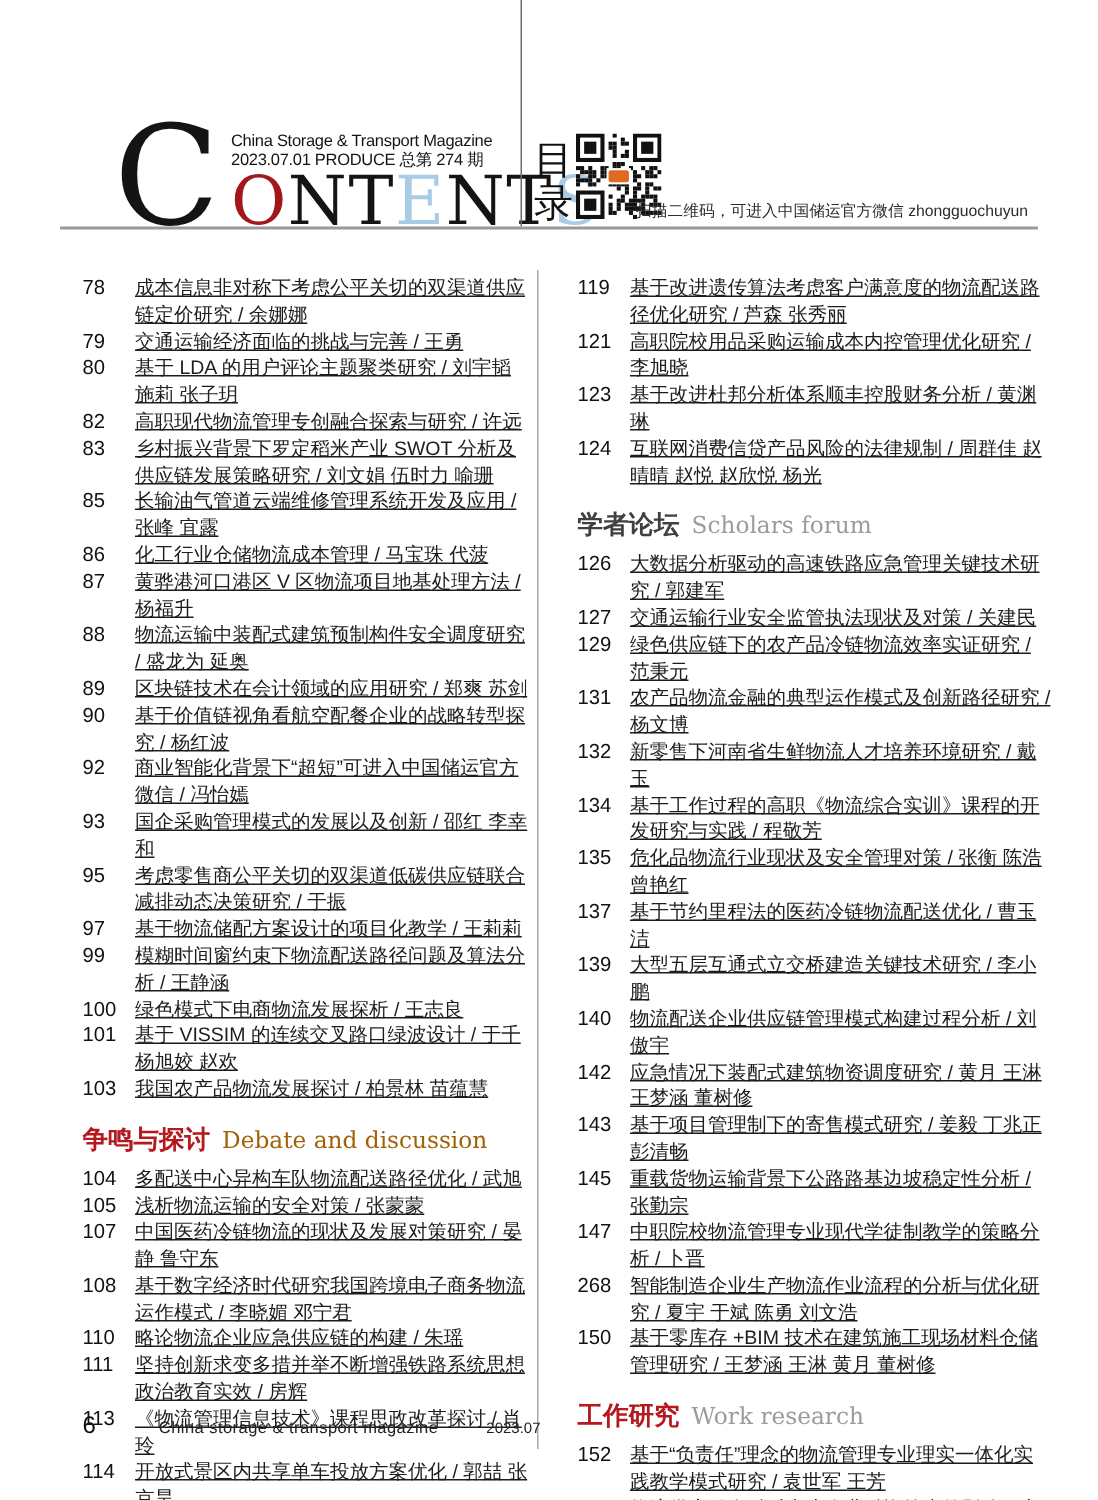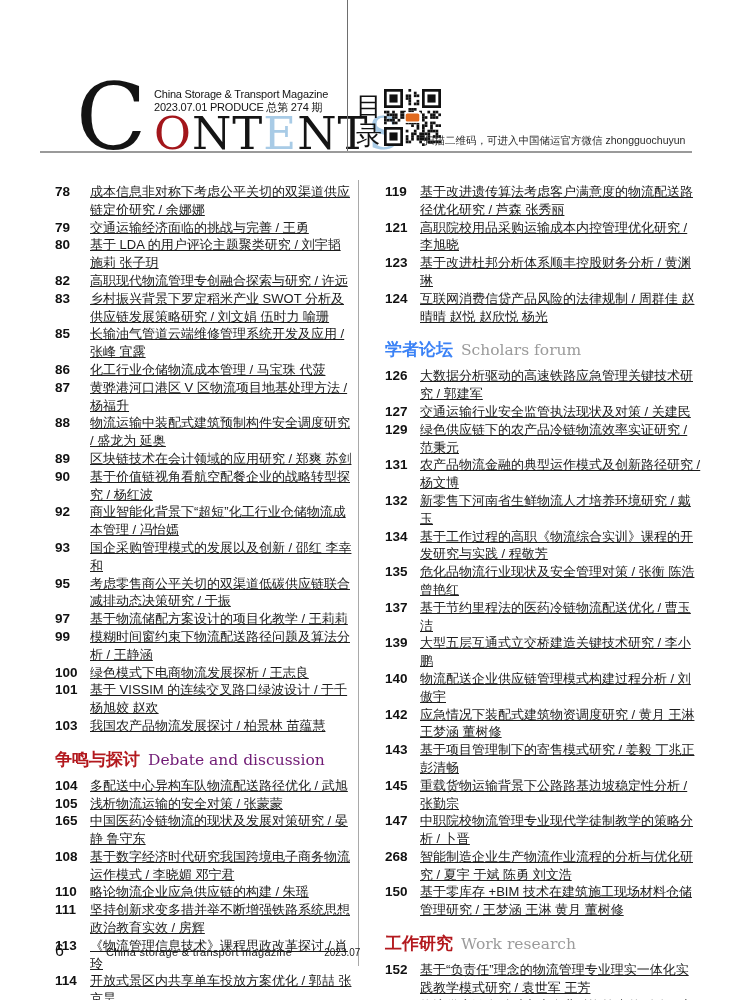--- a/index.html
+++ b/index.html
@@ -28,21 +28,21 @@
     font-size:26px;line-height:29px;font-weight:500;color:#111;}
   .qr{position:absolute;left:384px;top:89px;width:57px;height:57px;}
   .qr-caption{position:absolute;left:424px;top:134px;font-size:10.5px;color:#2b2b2b;white-space:nowrap;}
   .header-rule{position:absolute;left:40px;top:151px;width:652px;height:2px;background:#9a9a9a;}
   
   .col{position:absolute;top:183px;}
   .col-left{left:55px;width:300px;}
   .col-right{left:385px;width:316px;}
   .col-divider{position:absolute;left:358px;top:180px;width:1px;height:786px;background:#a9a9a9;}
   .entry{display:flex;align-items:flex-start;}
-  .entry-page{flex:none;width:35px;font-weight:bold;font-size:13.5px;line-height:17.8px;color:#111;}
+  .entry-page{flex:none;width:35px;font-weight:normal;font-size:13.5px;line-height:17.8px;color:#111;}
   .entry-title{flex:1;font-size:13px;line-height:17.8px;color:#1c1c1c;text-decoration:underline;}
   .sec-header{margin-top:13px;margin-bottom:6px;white-space:nowrap;}
   .sec-cn{font-size:17px;font-weight:bold;}
   .sec-en{font-family:"DejaVu Serif","Liberation Serif",serif;font-size:15.5px;margin-left:8px;}
   
   .footer{position:absolute;left:55px;top:942px;display:flex;align-items:baseline;}
   .footer-page{font-size:16px;font-weight:500;color:#111;margin-right:42px;}
   .footer-mag{font-size:11px;color:#222;letter-spacing:0.3px;margin-right:32px;}
   .footer-issue{font-size:10px;color:#222;}
 </style>
@@ -237,21 +237,21 @@
     <div class="entry">
       <div class="entry-page">89</div>
       <div class="entry-title">区块链技术在会计领域的应用研究 / 郑爽 苏剑</div>
     </div>
     <div class="entry">
       <div class="entry-page">90</div>
       <div class="entry-title">基于价值链视角看航空配餐企业的战略转型探究 / 杨红波</div>
     </div>
     <div class="entry">
       <div class="entry-page">92</div>
-      <div class="entry-title">商业智能化背景下“超短”化工行业仓储物流成本管理 / 冯怡嫣</div>
+      <div class="entry-title">商业智能化背景下“超短”可进入中国储运官方微信 / 冯怡嫣</div>
     </div>
     <div class="entry">
       <div class="entry-page">93</div>
       <div class="entry-title">国企采购管理模式的发展以及创新 / 邵红 李幸和</div>
     </div>
     <div class="entry">
       <div class="entry-page">95</div>
       <div class="entry-title">考虑零售商公平关切的双渠道低碳供应链联合减排动态决策研究 / 于振</div>
     </div>
     <div class="entry">
@@ -267,31 +267,31 @@
       <div class="entry-title">绿色模式下电商物流发展探析 / 王志良</div>
     </div>
     <div class="entry">
       <div class="entry-page">101</div>
       <div class="entry-title">基于 VISSIM 的连续交叉路口绿波设计 / 于千 杨旭姣 赵欢</div>
     </div>
     <div class="entry">
       <div class="entry-page">103</div>
       <div class="entry-title">我国农产品物流发展探讨 / 柏景林 苗蕴慧</div>
     </div>
-    <div class="sec-header"><span class="sec-cn" style="color: rgb(179, 25, 30);">争鸣与探讨</span><span class="sec-en" style="color: #701a75;">Debate and discussion</span></div>
+    <div class="sec-header"><span class="sec-cn" style="color: rgb(179, 25, 30);">争鸣与探讨</span><span class="sec-en" style="color: #a16207;">Debate and discussion</span></div>
     <div class="entry">
       <div class="entry-page">104</div>
       <div class="entry-title">多配送中心异构车队物流配送路径优化 / 武旭</div>
     </div>
     <div class="entry">
       <div class="entry-page">105</div>
       <div class="entry-title">浅析物流运输的安全对策 / 张蒙蒙</div>
     </div>
     <div class="entry">
-      <div class="entry-page">165</div>
+      <div class="entry-page">107</div>
       <div class="entry-title">中国医药冷链物流的现状及发展对策研究 / 晏静 鲁守东</div>
     </div>
     <div class="entry">
       <div class="entry-page">108</div>
       <div class="entry-title">基于数字经济时代研究我国跨境电子商务物流运作模式 / 李晓媚 邓宁君</div>
     </div>
     <div class="entry">
       <div class="entry-page">110</div>
       <div class="entry-title">略论物流企业应急供应链的构建 / 朱瑶</div>
     </div>
@@ -318,21 +318,21 @@
       <div class="entry-title">高职院校用品采购运输成本内控管理优化研究 / 李旭晓</div>
     </div>
     <div class="entry">
       <div class="entry-page">123</div>
       <div class="entry-title">基于改进杜邦分析体系顺丰控股财务分析 / 黄渊琳</div>
     </div>
     <div class="entry">
       <div class="entry-page">124</div>
       <div class="entry-title">互联网消费信贷产品风险的法律规制 / 周群佳 赵晴晴 赵悦 赵欣悦 杨光</div>
     </div>
-    <div class="sec-header"><span class="sec-cn" style="color: #3b82f6; font-family: Liberation Mono, monospace;">学者论坛</span><span class="sec-en" style="color: rgb(155, 155, 155);">Scholars forum</span></div>
+    <div class="sec-header"><span class="sec-cn" style="color: #404040; font-family: Liberation Mono, monospace;">学者论坛</span><span class="sec-en" style="color: rgb(155, 155, 155);">Scholars forum</span></div>
     <div class="entry">
       <div class="entry-page">126</div>
       <div class="entry-title">大数据分析驱动的高速铁路应急管理关键技术研究 / 郭建军</div>
     </div>
     <div class="entry">
       <div class="entry-page">127</div>
       <div class="entry-title">交通运输行业安全监管执法现状及对策 / 关建民</div>
     </div>
     <div class="entry">
       <div class="entry-page">129</div>

